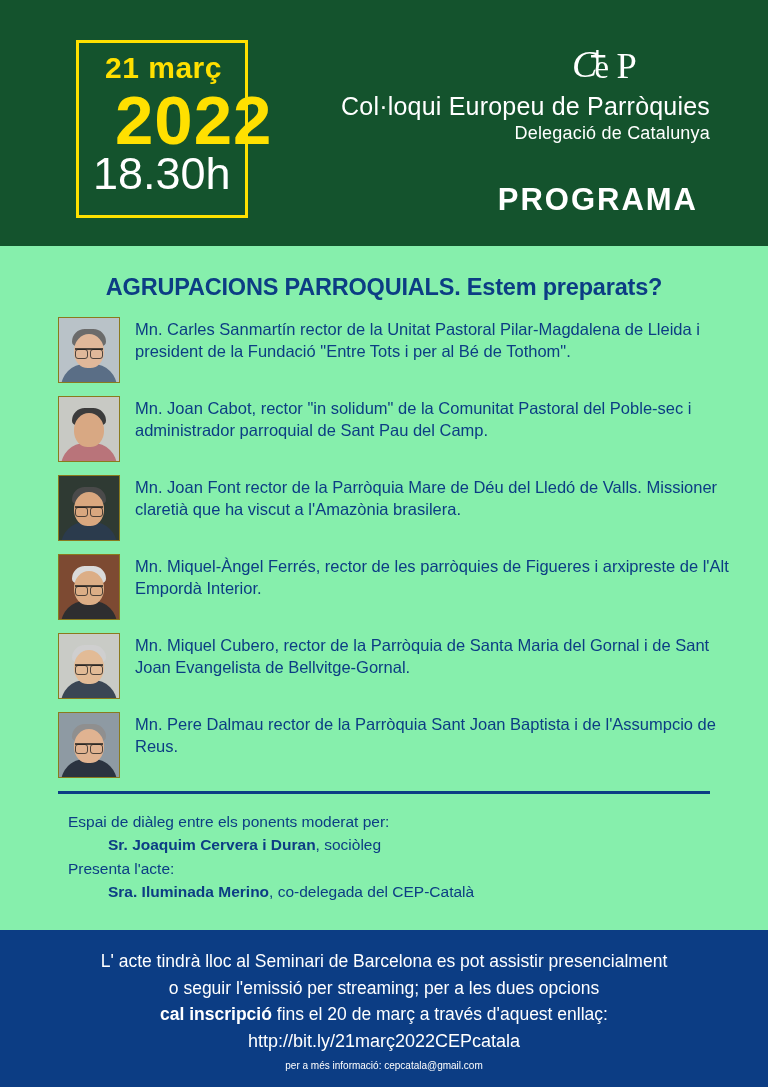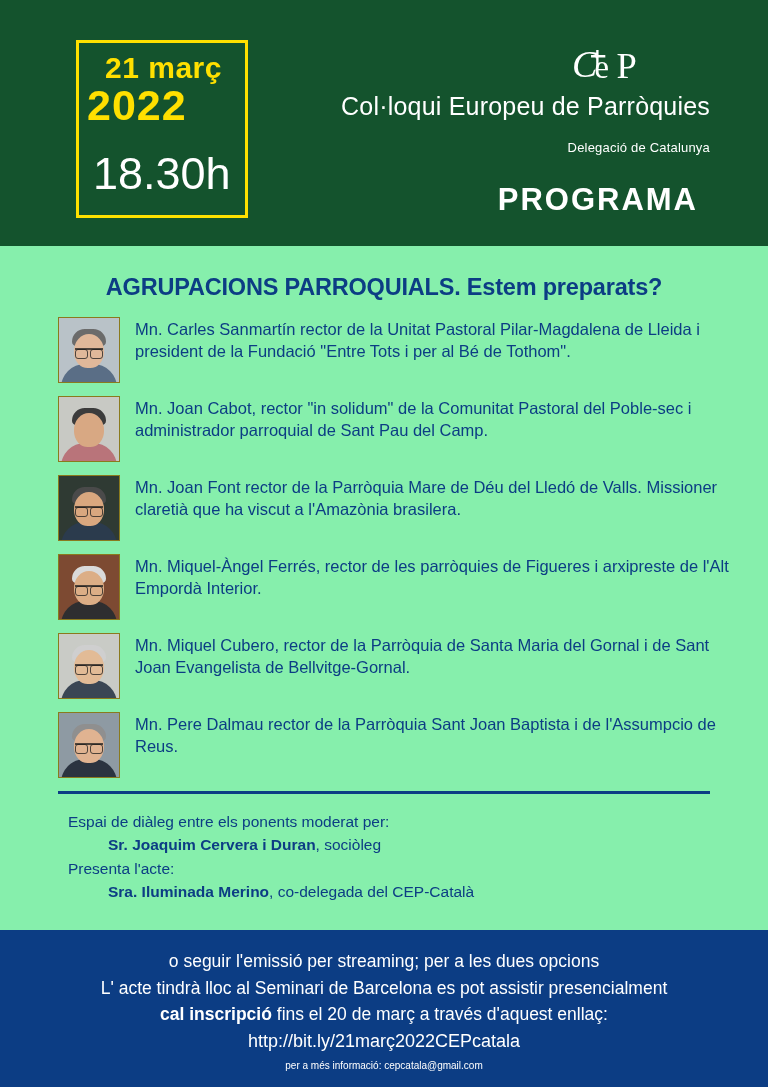--- a/index.html
+++ b/index.html
@@ -43,23 +43,23 @@
     position: absolute;
     left: 26px;
     top: 8px;
     font-size: 30px;
     font-weight: bold;
     color: #ffe000;
     letter-spacing: 0.5px;
   }
   .date-year {
     position: absolute;
-    left: 8px;
+    left: 36px;
     top: 38px;
-    font-size: 43px;
+    font-size: 69px;
     font-weight: bold;
     color: #ffe000;
     letter-spacing: 1px;
   }
   .date-time {
     position: absolute;
     left: 14px;
     top: 105px;
     font-size: 45px;
     font-weight: 300;
@@ -83,22 +83,22 @@
     height: 46px;
   }
   .org-name {
     font-size: 25px;
     letter-spacing: 0.2px;
     margin-top: 4px;
     color: #ffffff;
     white-space: nowrap;
   }
   .org-sub {
-    font-size: 13px;
-    margin-top: 19px;
+    font-size: 18px;
+    margin-top: 2px;
     color: #ffffff;
     letter-spacing: 0.2px;
   }
   .programa {
     position: absolute;
     right: 70px;
     top: 182px;
     font-size: 31px;
     font-weight: bold;
     letter-spacing: 2px;
@@ -359,22 +359,22 @@
         <b>Sr. Joaquim Cervera i Duran</b><span>, sociòleg</span>
       </div>
       <div>Presenta l'acte:</div>
       <div class="indent">
         <b>Sra. Iluminada Merino</b><span>, co-delegada del CEP-Català</span>
       </div>
     </div>
   </div>
 
   <div class="footer">
+    <div class="footer-line">L' acte tindrà lloc al Seminari de Barcelona es pot assistir presencialment</div>
     <div class="footer-line">o seguir l'emissió per streaming; per a les dues opcions</div>
-    <div class="footer-line">L' acte tindrà lloc al Seminari de Barcelona es pot assistir presencialment</div>
     <div class="footer-line">
       <span class="footer-strong">cal inscripció</span><span> fins el 20 de març a través d'aquest enllaç:</span>
     </div>
     <div class="footer-link">http://bit.ly/21març2022CEPcatala</div>
     <div class="footer-small">per a més informació: cepcatala@gmail.com</div>
   </div>
 
 </div>
 
 </body></html>

